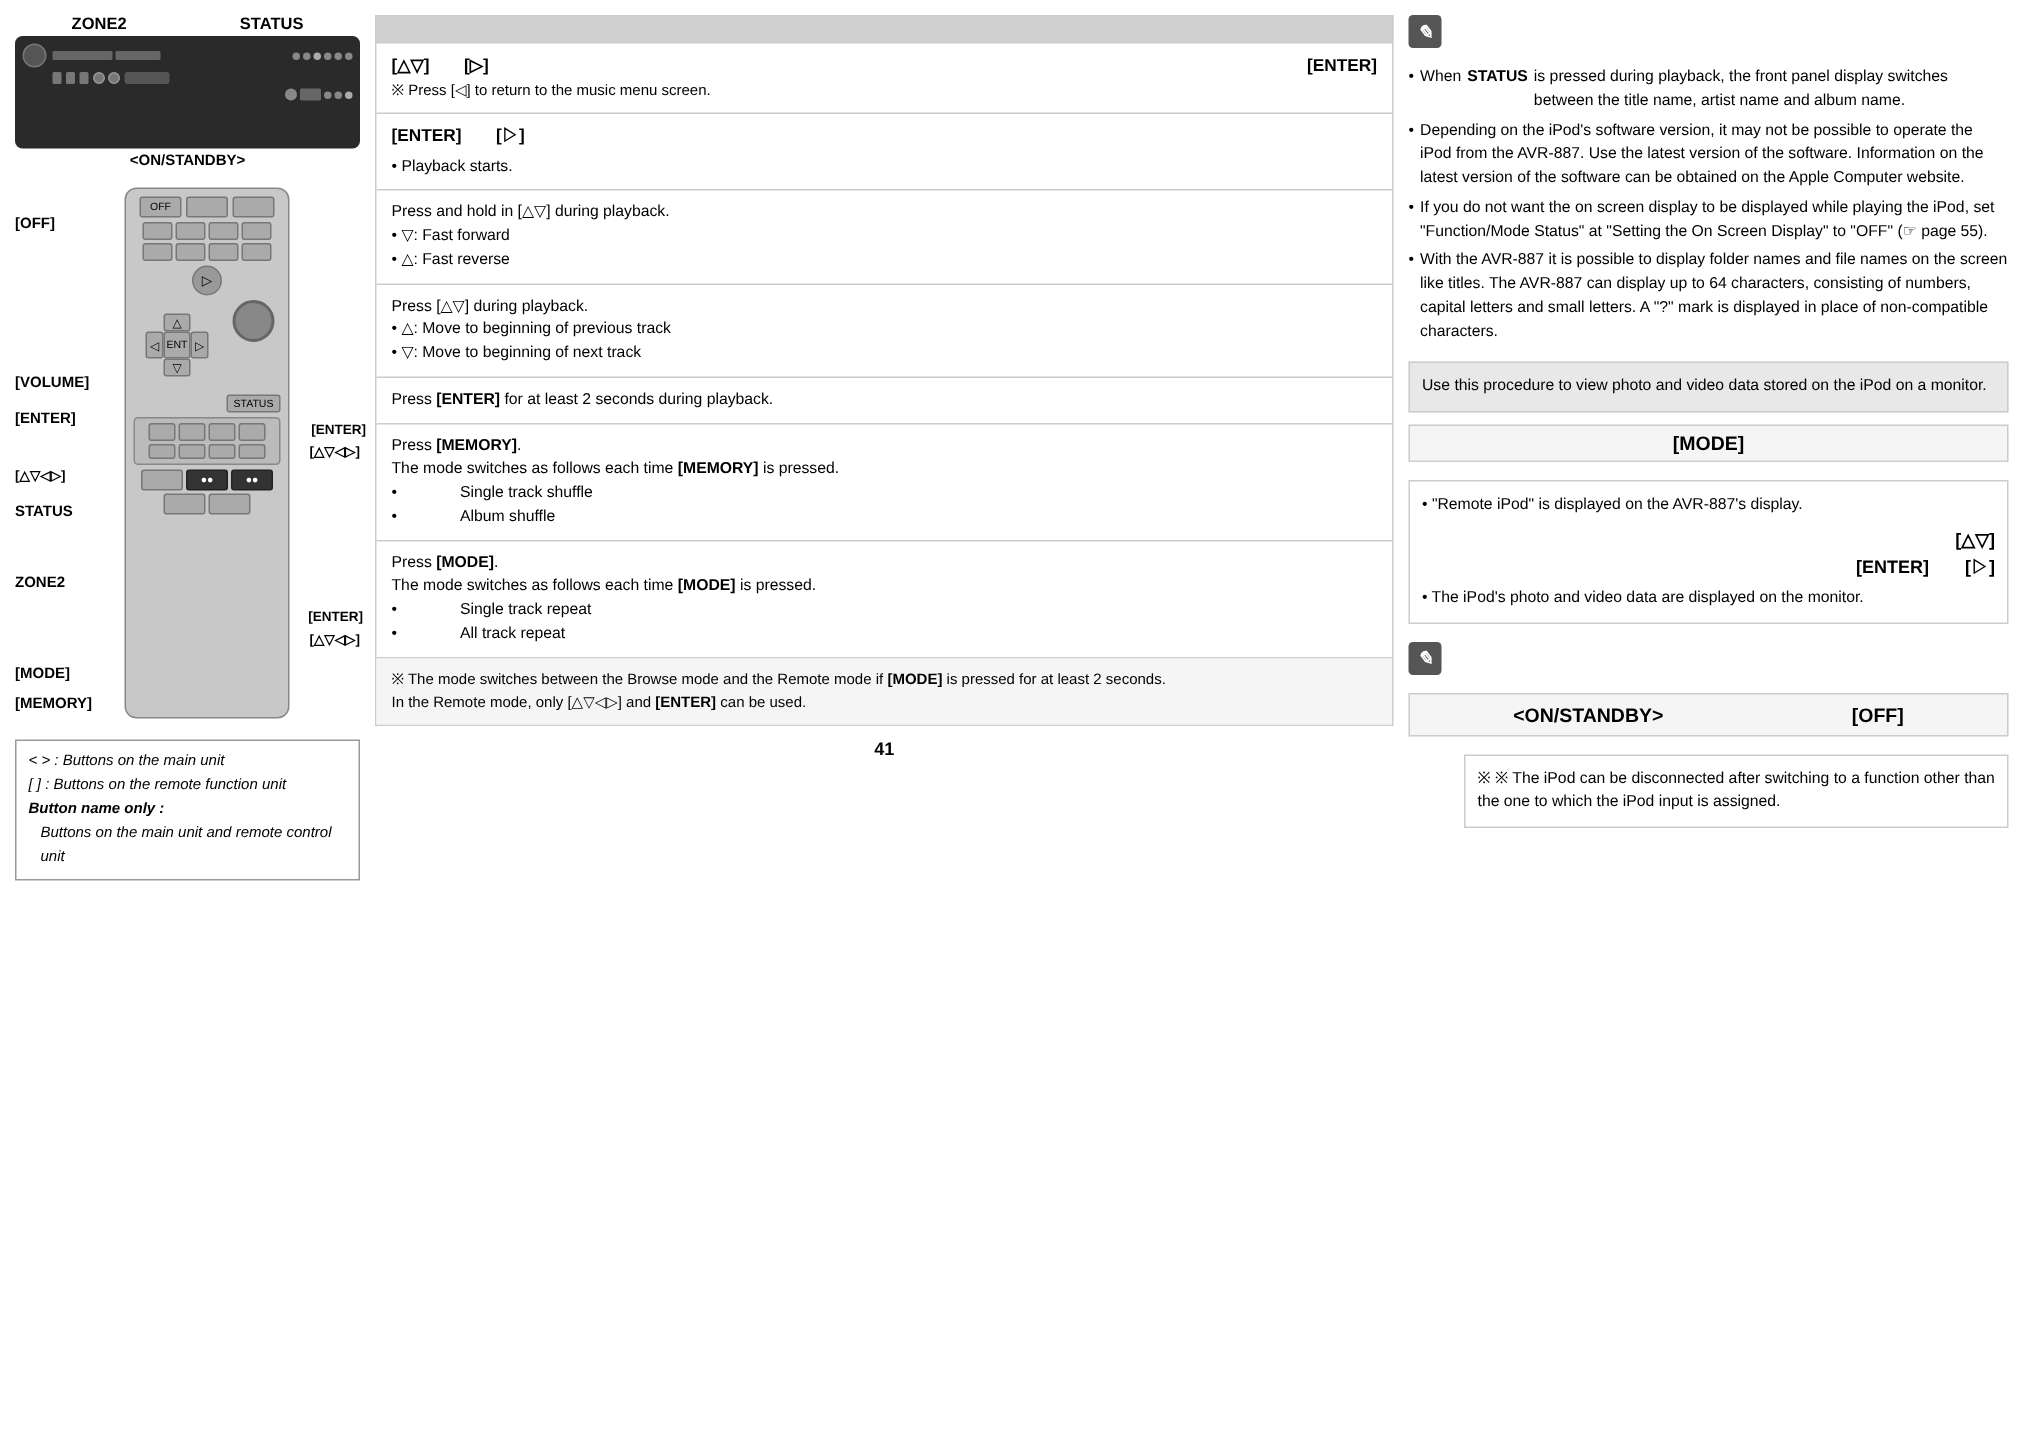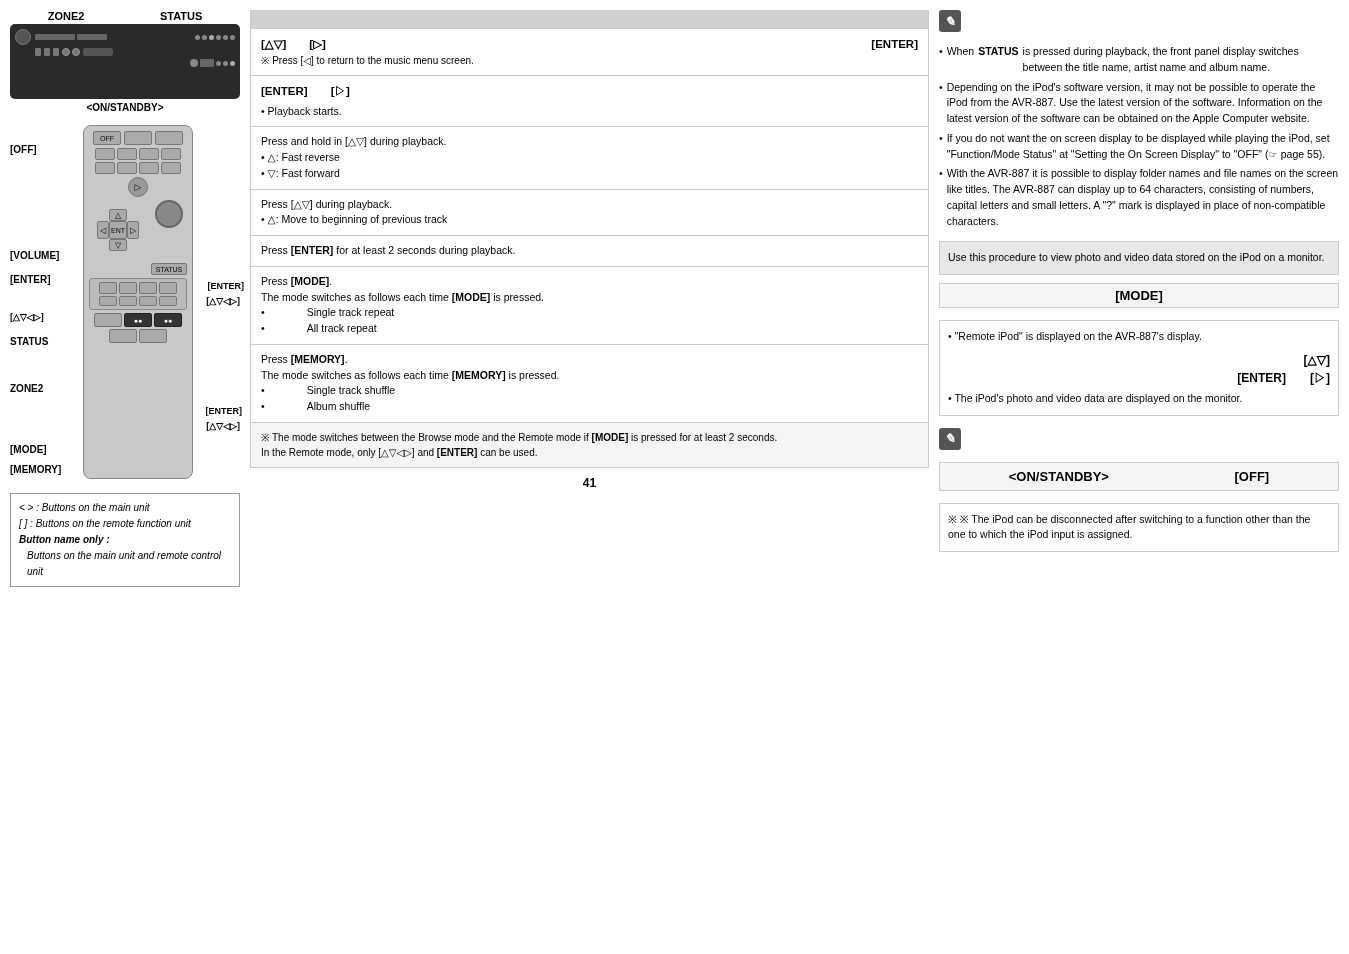--- a/index.html
+++ b/index.html
@@ -132,20 +132,21 @@
       border: 1px solid #ccc;
       padding: 6px;
       background: #f5f5f5;
       margin-bottom: 4px;
     }
     .right-bottom-note {
       border: 1px solid #ccc;
       padding: 8px;
       font-size: 10.5px;
       line-height: 1.5;
+      margin-left: 37px;
     }
 
     .instr-sections-wrapper {
       border: 1px solid #ccc;
     }
     .instr-row {
       border-bottom: 1px solid #ccc;
       padding: 7px 10px;
       font-size: 10.5px;
       line-height: 1.5;
@@ -367,45 +368,46 @@
       <div class="instr-row">
         <div style="font-weight:bold;font-size:11.5px;margin-bottom:3px;">
           [ENTER]　　[▷]
         </div>
         <div>• Playback starts.</div>
       </div>
 
 
       <div class="instr-row">
         <div>Press and hold in [△▽] during playback.</div>
+        <div>• ▽: Fast forward</div>
         <div>• △: Fast reverse</div>
-        <div>• ▽: Fast forward</div>
       </div>
 
       <div class="instr-row">
         <div>Press [△▽] during playback.</div>
         <div>• △: Move to beginning of previous track</div>
+        <div>• ▽: Move to beginning of next track</div>
       </div>
 
       <div class="instr-row">
         <div>Press <strong>[ENTER]</strong> for at least 2 seconds during playback.</div>
+      </div>
+
+      <div class="instr-row">
+        <div>Press <strong>[MEMORY]</strong>.</div>
+        <div>The mode switches as follows each time <strong>[MEMORY]</strong> is pressed.</div>
+        <div>•　　　　Single track shuffle</div>
+        <div>•　　　　Album shuffle</div>
       </div>
 
       <div class="instr-row">
         <div>Press <strong>[MODE]</strong>.</div>
         <div>The mode switches as follows each time <strong>[MODE]</strong> is pressed.</div>
         <div>•　　　　Single track repeat</div>
         <div>•　　　　All track repeat</div>
-      </div>
-
-      <div class="instr-row">
-        <div>Press <strong>[MEMORY]</strong>.</div>
-        <div>The mode switches as follows each time <strong>[MEMORY]</strong> is pressed.</div>
-        <div>•　　　　Single track shuffle</div>
-        <div>•　　　　Album shuffle</div>
       </div>
 
       <div class="instr-row" style="background:#f5f5f5;">
         <div style="font-size:10px;line-height:1.5;">
           ※ The mode switches between the Browse mode and the Remote mode if <strong>[MODE]</strong> is pressed for at least 2 seconds.<br>
           In the Remote mode, only [△▽◁▷] and <strong>[ENTER]</strong> can be used.
         </div>
       </div>
     </div>
 

